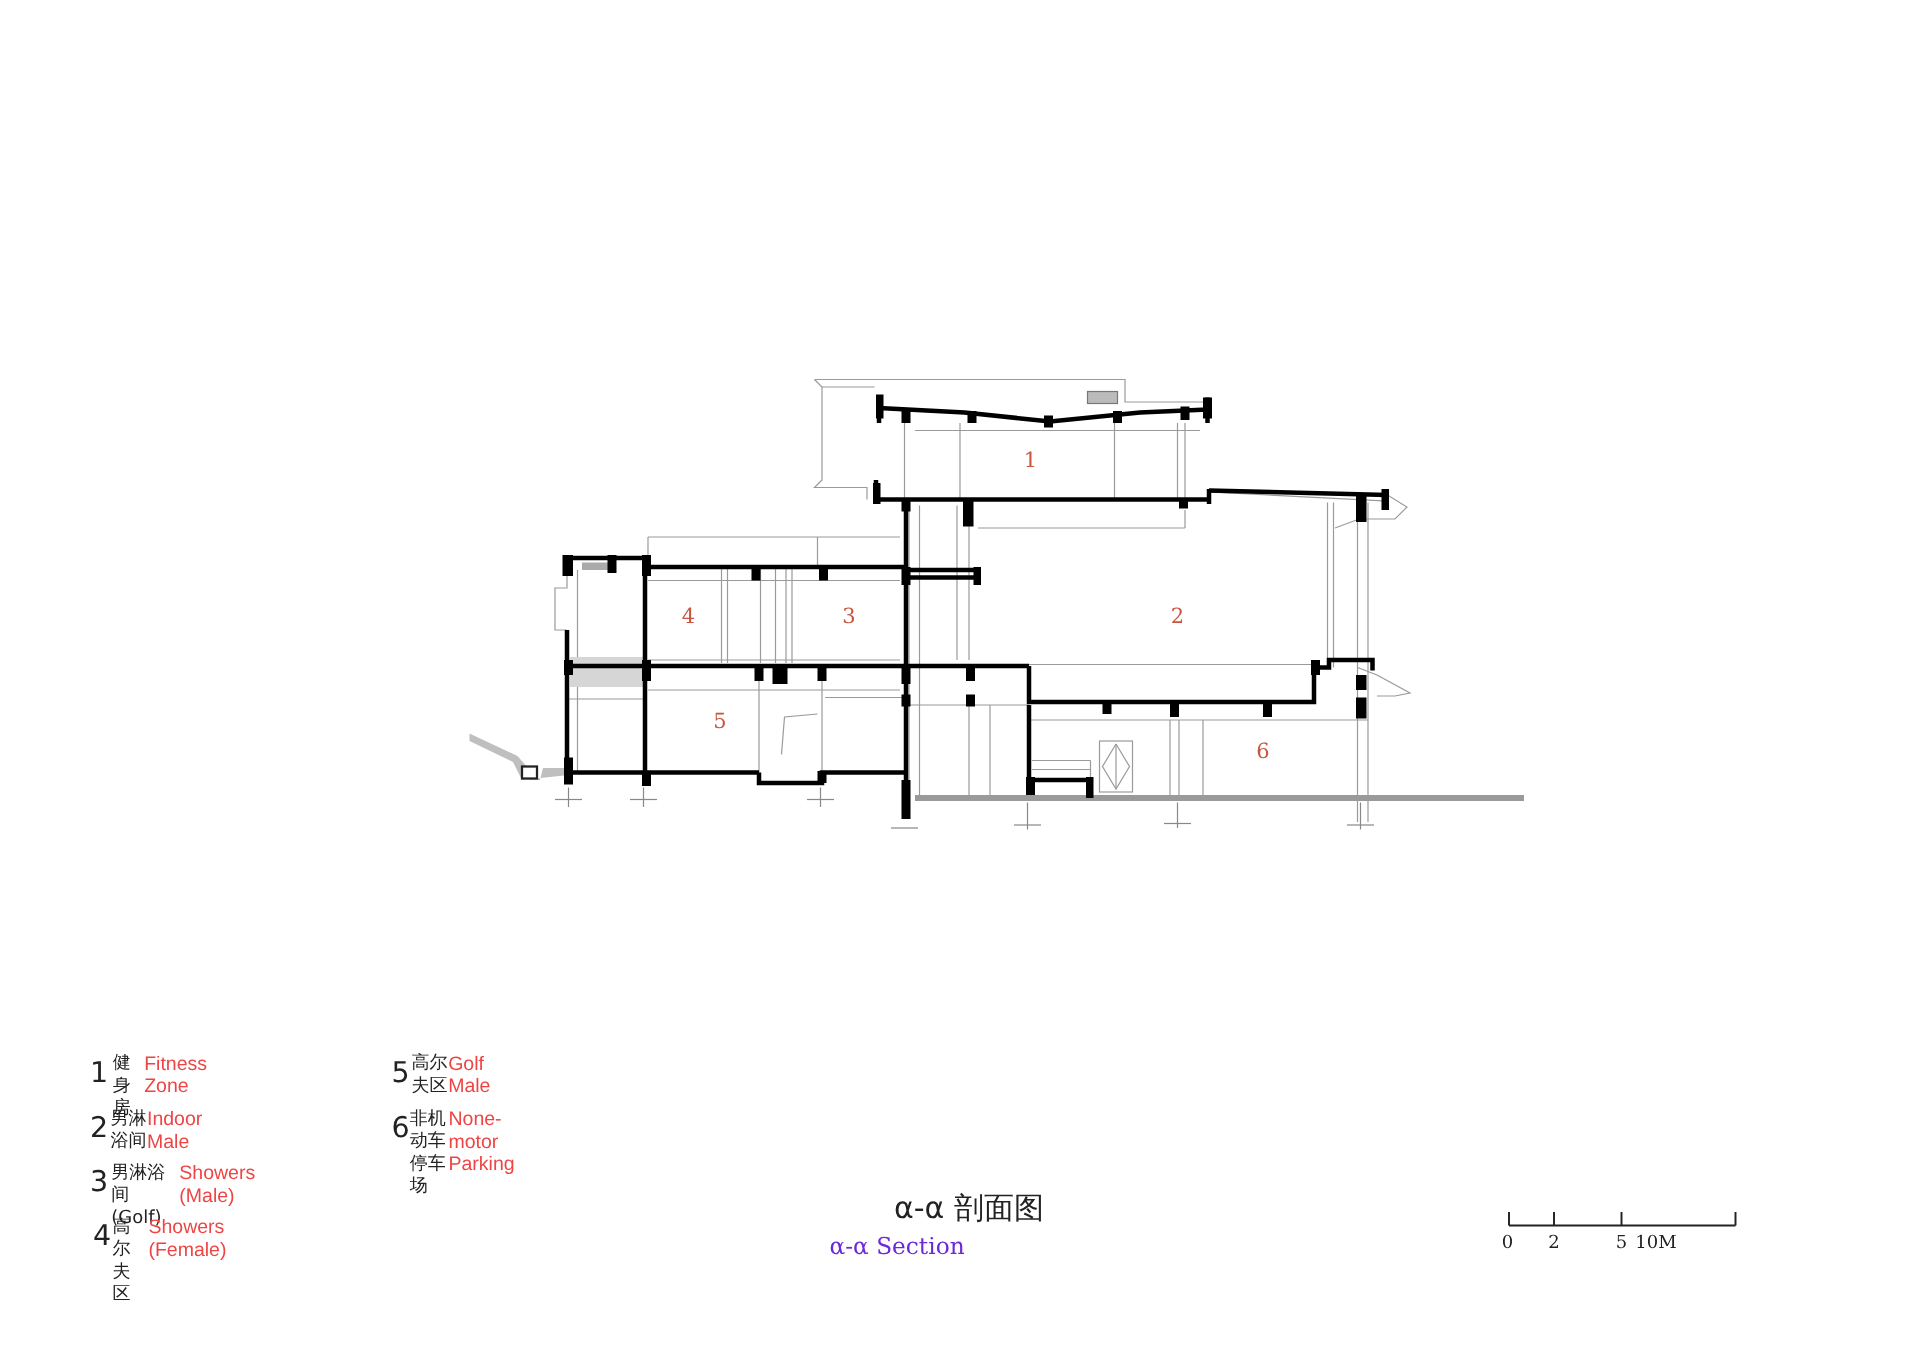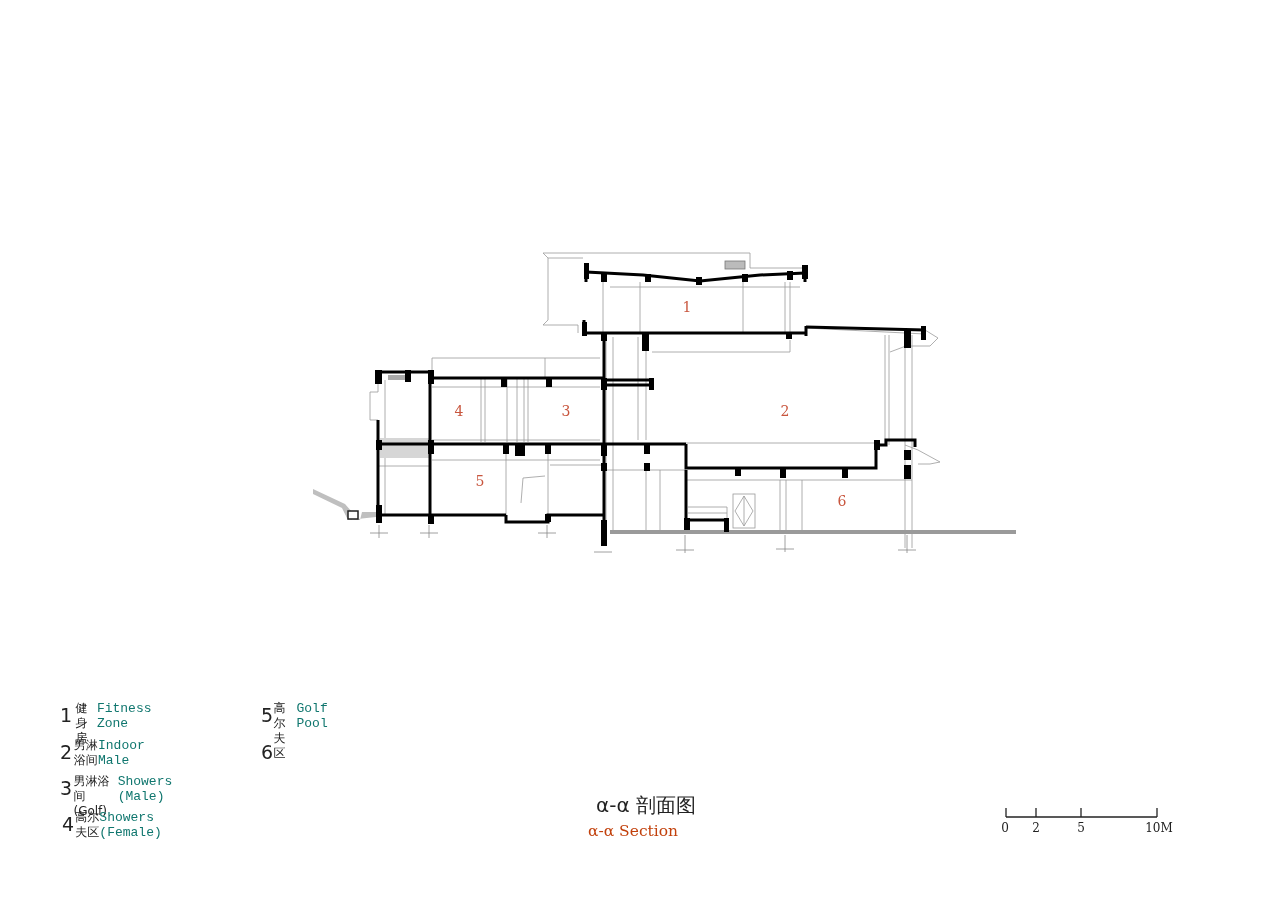--- a/index.html
+++ b/index.html
@@ -6,23 +6,23 @@
   body { width: 1280px; height: 904px; position: relative; overflow: hidden;
          font-family: "DejaVu Sans", sans-serif; color: #222; }
   #drawing { position: absolute; left: 0; top: 0; width: 1280px; height: 904px; }
   .room-label { position: absolute; font-family: "DejaVu Serif", serif; font-size: 14px;
                 color: #c8553d; transform: translate(-50%, -50%); }
   .legend { position: absolute; font-size: 12.5px; line-height: 15px; }
   .legend-item { position: absolute; display: flex; }
   .legend-num { font-size: 19px; width: 26px; line-height: 30px; color: #222; }
   .legend-text { display: flex; flex-direction: row; padding-top: 1px; }
   .legend-cn { font-size: 12px; color: #222; }
-  .legend-en { font-family: Liberation Mono, monospace; font-size: 13px; color: #0f766e; }
+  .legend-en { font-family: Liberation Sans, sans-serif; font-size: 13px; color: #ef4444; }
   .title-cn { position: absolute; left: 596px; top: 792px; font-size: 20px; color: #222; }
-  .title-en { position: absolute; left: 588px; top: 822px; font-family: "DejaVu Serif", serif; font-size: 15.5px; color: #c2410c; }
+  .title-en { position: absolute; left: 553px; top: 822px; font-family: "DejaVu Serif", serif; font-size: 15.5px; color: #6d28d9; }
   .scale-tick-label { position: absolute; font-family: "DejaVu Serif", serif; font-size: 12px; color: #222; transform: translateX(-50%); }
 </style>
 </head>
 <body>
 
 <svg id="drawing" viewBox="0 0 1280 904" xmlns="http://www.w3.org/2000/svg">
   <g fill="none" stroke="#9a9a9a" stroke-width="0.8">
 
     <polyline points="543,253 750,253 750,268 805,268"></polyline>
     <polyline points="543,253 548,258 548,320 543,325 578,325 578,333"></polyline>
@@ -227,38 +227,42 @@
     <span class="legend-num">4</span>
     <span class="legend-text">
         <span class="legend-cn">高尔夫区</span>
         <span class="legend-en">Showers (Female)</span>
       </span>
   </div>
   <div class="legend-item" style="left:261px;top:700px">
     <span class="legend-num">5</span>
     <span class="legend-text">
         <span class="legend-cn">高尔夫区</span>
-        <span class="legend-en">Golf Pool</span>
+        <span class="legend-en">Golf Male</span>
       </span>
   </div>
   <div class="legend-item" style="left:261px;top:737px">
     <span class="legend-num">6</span>
+    <span class="legend-text">
+        <span class="legend-cn">非机动车停车场</span>
+        <span class="legend-en">None-motor Parking</span>
+      </span>
   </div>
 </div>
 
 <div class="title-cn">α-α 剖面图</div>
 <div class="title-en">α-α Section</div>
 
 <div>
   <svg style="position:absolute;left:1000px;top:805px" width="165" height="16">
     <g stroke="#222" stroke-width="1.3" fill="none">
       <line x1="6" y1="12" x2="157" y2="12"></line>
       <line x1="6" y1="3" x2="6" y2="12"></line>
       <line x1="36" y1="3" x2="36" y2="12"></line>
       <line x1="81" y1="3" x2="81" y2="12"></line>
       <line x1="157" y1="3" x2="157" y2="12"></line>
     </g>
   </svg>
   <span class="scale-tick-label" style="left:1005px;top:821px">0</span>
   <span class="scale-tick-label" style="left:1036px;top:821px">2</span>
   <span class="scale-tick-label" style="left:1081px;top:821px">5</span>
-  <span class="scale-tick-label" style="left:1159px;top:821px">10M</span>
+  <span class="scale-tick-label" style="left:1104px;top:821px">10M</span>
 </div>
 
 </body></html>

